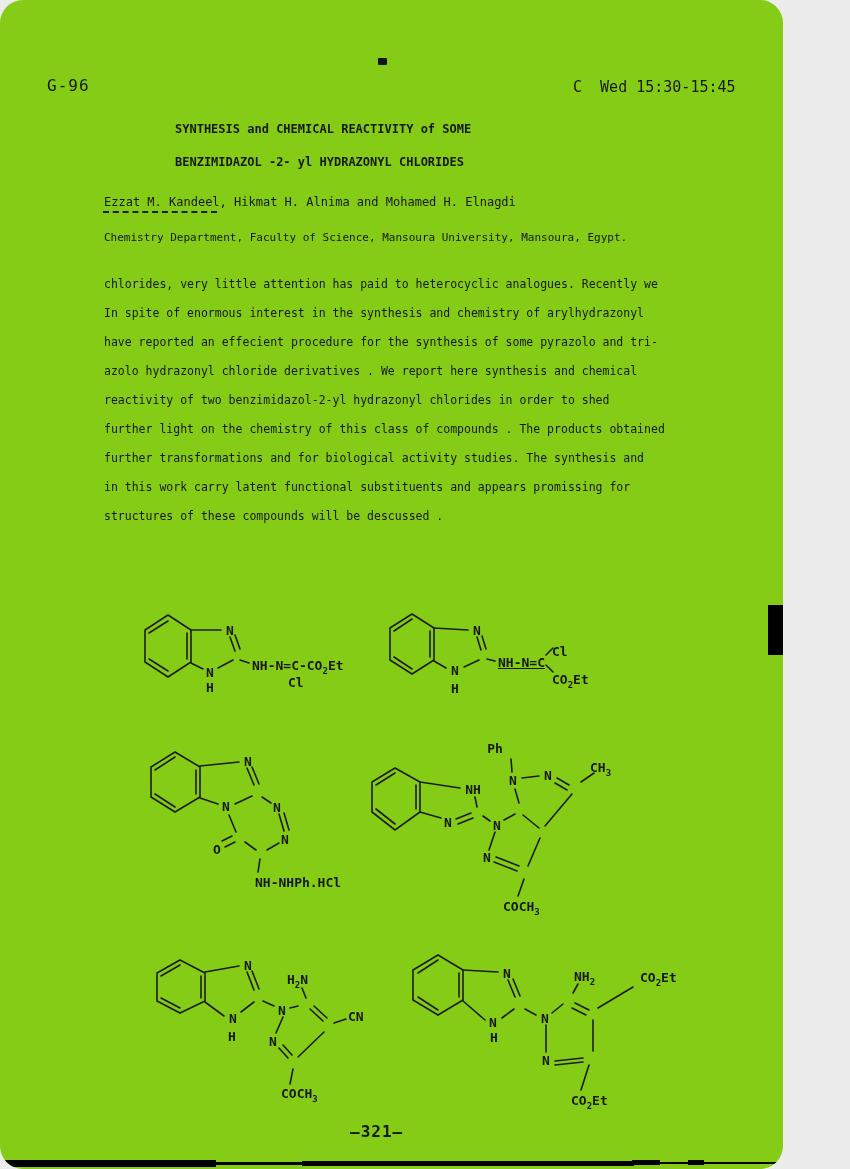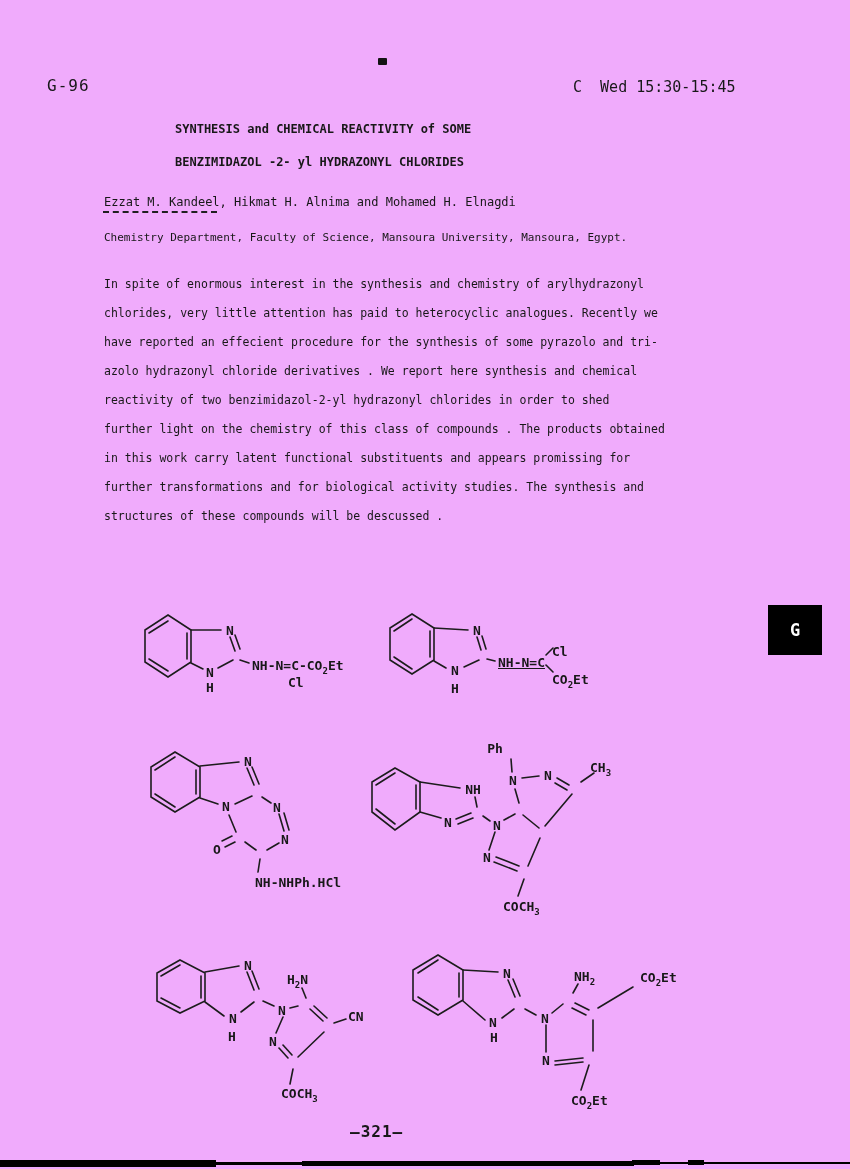--- a/index.html
+++ b/index.html
@@ -1,17 +1,17 @@
 <!DOCTYPE html>
 <html><head>
 <meta charset="utf-8">
 <style>
   html,body{margin:0;padding:0;background:#ececec;}
-  .page{position:relative;width:850px;height:1169px;background:#f0abfc;overflow:hidden;
-        font-family:"DejaVu Sans Mono",monospace;color:#181818;}
+  .page{position:relative;width:783px;height:1169px;background:#84cc16;overflow:hidden;
+        font-family:"DejaVu Sans Mono",monospace;color:#181818;border-radius:23px;}
   .abs{position:absolute;}
   .hdr-left{left:47px;top:76px;font-size:16px;letter-spacing:1px;}
   .hdr-right{left:573px;top:78px;font-size:15px;white-space:pre;}
   .speck{left:378px;top:58px;width:9px;height:7px;background:#131313;border-radius:1px;}
   .title-line{left:175px;font-size:12px;font-weight:bold;white-space:pre;}
   .t1{top:122px;} .t2{top:155px;}
   .authors{left:104px;top:195px;font-size:12px;white-space:pre;}
   .auth-underline{left:103px;top:211px;width:114px;border-top:2px dashed #1f1f1f;height:0;}
   .affil{left:104px;top:231px;font-size:11px;white-space:pre;}
   .abstract{left:104px;top:270px;width:660px;font-size:11.5px;line-height:29px;}
@@ -37,28 +37,28 @@
   <div class="abs speck"></div>
 
   <div class="abs title-line t1">SYNTHESIS and CHEMICAL REACTIVITY of SOME</div>
   <div class="abs title-line t2">BENZIMIDAZOL -2- yl HYDRAZONYL CHLORIDES</div>
 
   <div class="abs authors">Ezzat M. Kandeel, Hikmat H. Alnima and Mohamed H. Elnagdi</div>
   <div class="abs auth-underline"></div>
   <div class="abs affil">Chemistry Department, Faculty of Science, Mansoura University, Mansoura, Egypt.</div>
 
   <div class="abs abstract">
+    <div>chlorides, very little attention has paid to heterocyclic analogues. Recently we</div>
     <div>In spite of enormous interest in the synthesis and chemistry of arylhydrazonyl</div>
-    <div>chlorides, very little attention has paid to heterocyclic analogues. Recently we</div>
     <div>have reported an effecient procedure for the synthesis of some pyrazolo and tri-</div>
     <div>azolo hydrazonyl chloride derivatives . We report here synthesis and chemical</div>
     <div>reactivity of two benzimidazol-2-yl hydrazonyl chlorides in order to shed</div>
     <div>further light on the chemistry of this class of compounds . The products obtained</div>
+    <div>further transformations and for biological activity studies. The synthesis and</div>
     <div>in this work carry latent functional substituents and appears promissing for</div>
-    <div>further transformations and for biological activity studies. The synthesis and</div>
     <div>structures of these compounds will be descussed .</div>
   </div>
 
   <div class="struct" style="left:130px;top:603px;width:270px;height:95px;">
     <svg width="270" height="95">
       <polygon points="38,12 61,27 61,59 38,74 15,59 15,27"></polygon>
       <line x1="19" y1="30" x2="38" y2="18"></line>
       <line x1="57" y1="30" x2="57" y2="56"></line>
       <line x1="38" y1="68" x2="19" y2="56"></line>
       <line x1="61" y1="27" x2="91" y2="27"></line>

